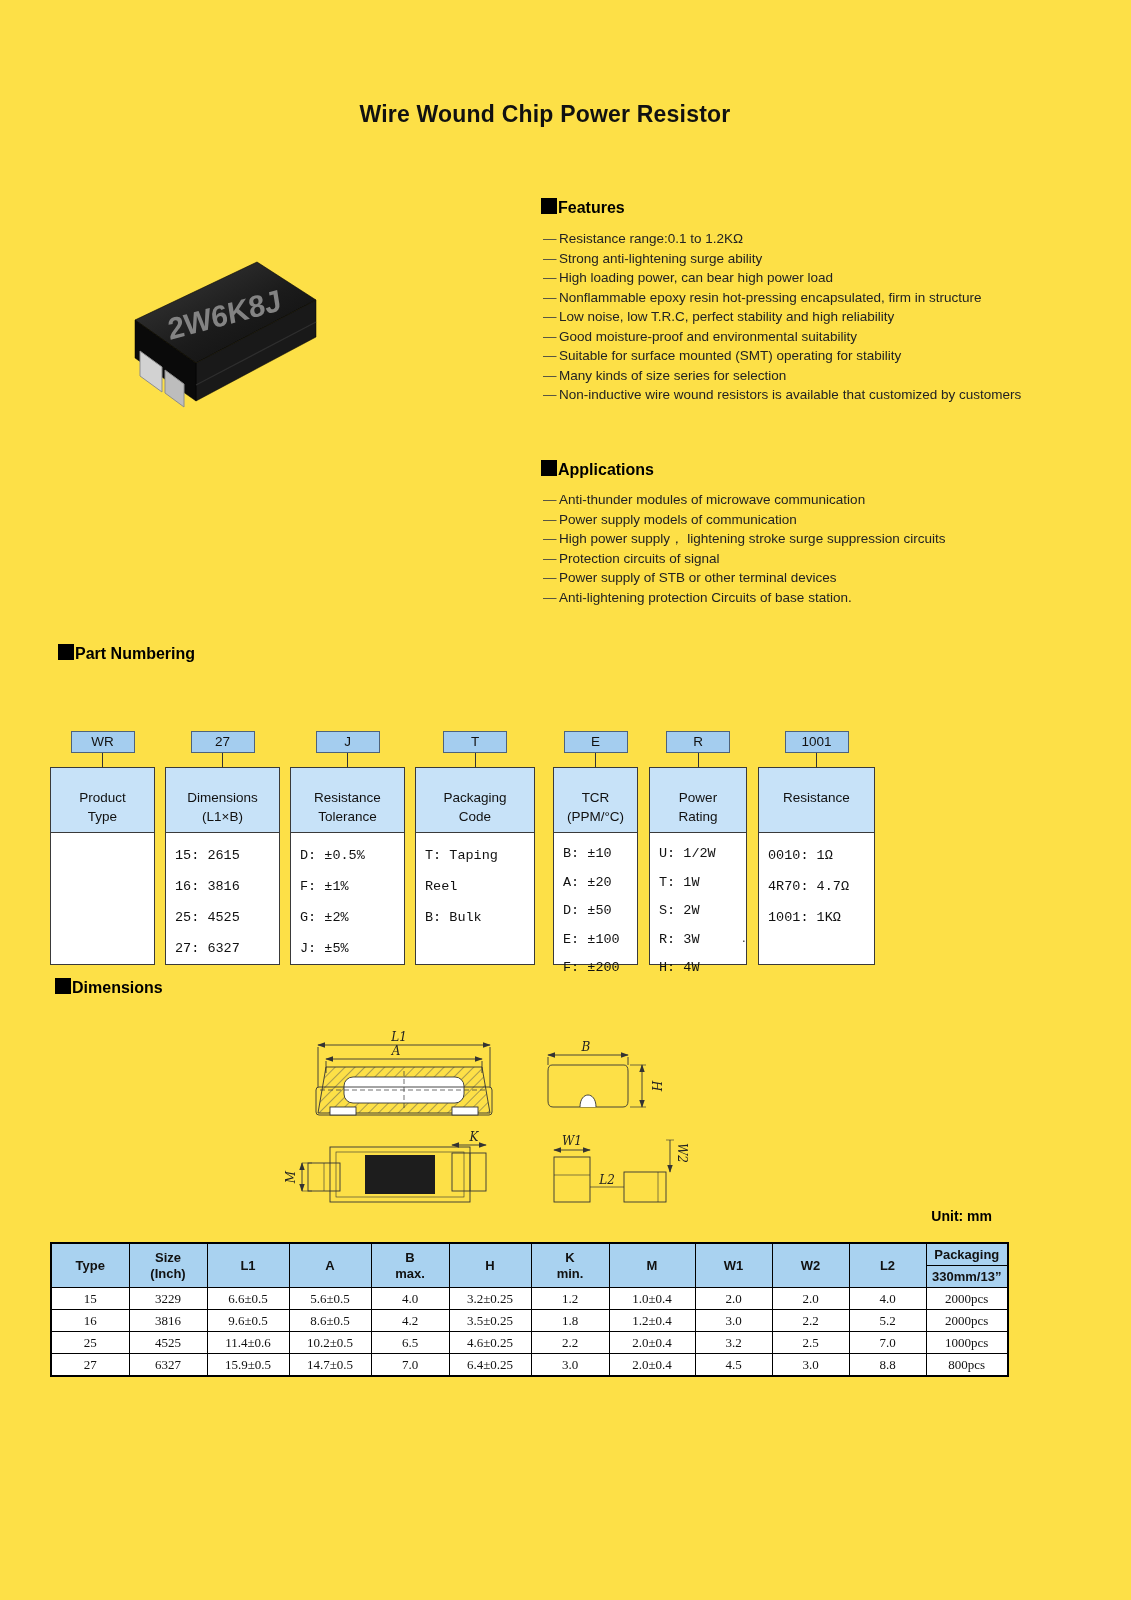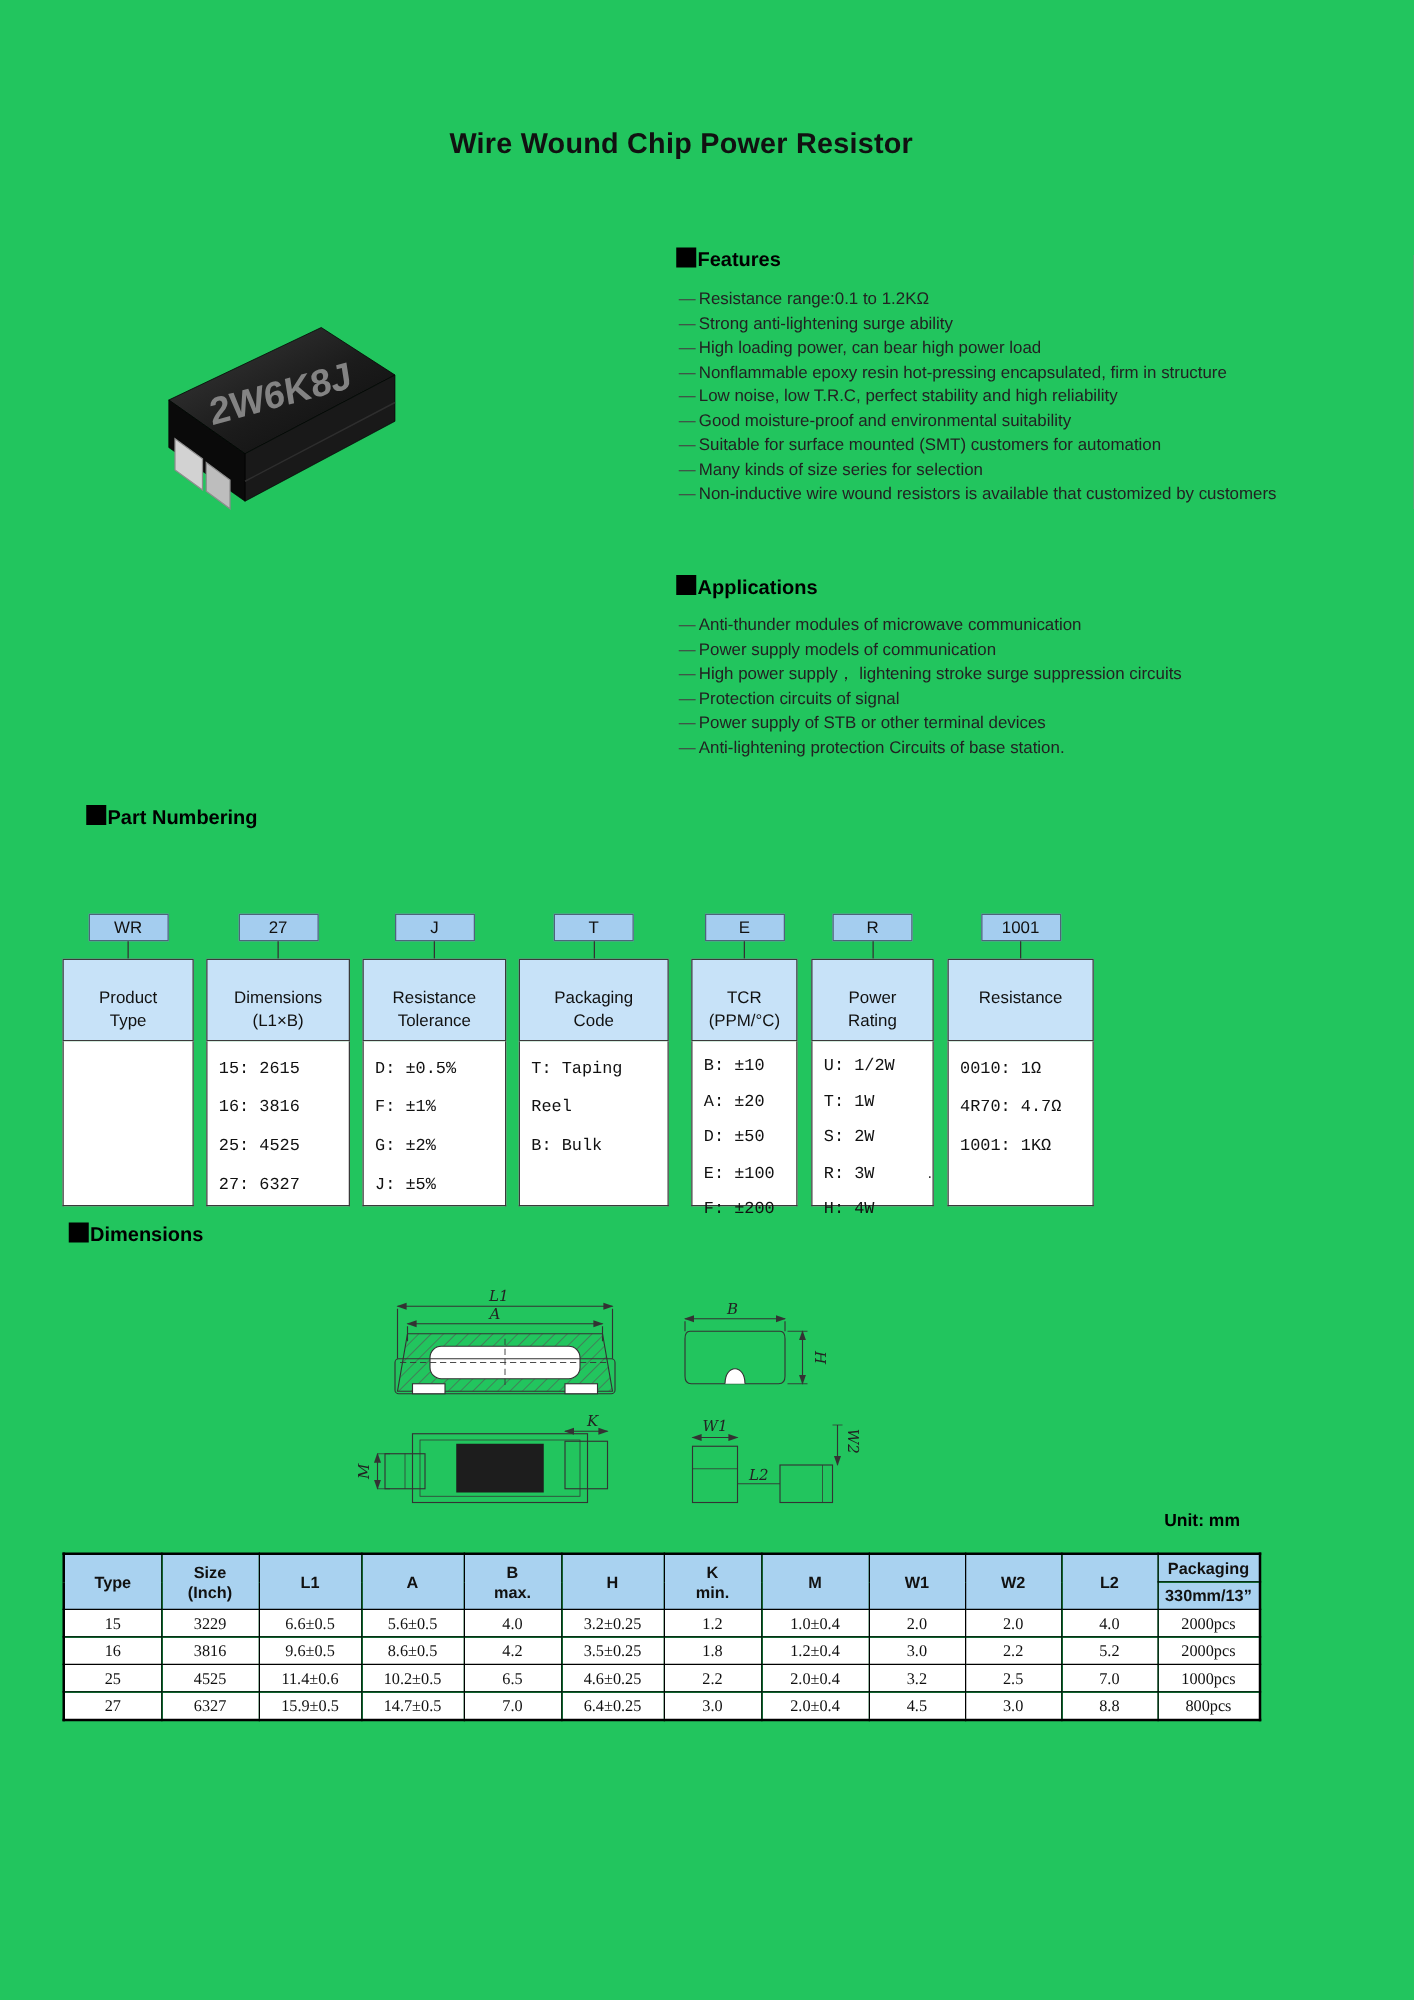--- a/index.html
+++ b/index.html
@@ -1,18 +1,18 @@
 <!DOCTYPE html>
 <html><head>
 <meta charset="utf-8">
 <style>
   html,body{margin:0;padding:0;background:#888;}
   .page{
     position:relative;width:1131px;height:1600px;margin:0 auto;
-    background:#22c55e;overflow:hidden;
+    background:#fde047;overflow:hidden;
     font-family:"Liberation Sans",sans-serif;color:#1c1c1c;
   }
   .pre{white-space:pre-line;}
   
   .doc-title{
     position:absolute;top:101px;left:0;width:1090px;text-align:center;
     font-size:23px;font-weight:bold;letter-spacing:.2px;color:#111;
   }
   
   .photo{position:absolute;left:110px;top:245px;width:210px;height:175px;}
@@ -111,21 +111,21 @@
     <div class="li">
         <span class="dash">—</span>
         <span class="txt">Low noise, low T.R.C, perfect stability and high reliability</span>
       </div>
     <div class="li">
         <span class="dash">—</span>
         <span class="txt">Good moisture-proof and environmental suitability</span>
       </div>
     <div class="li">
         <span class="dash">—</span>
-        <span class="txt">Suitable for surface mounted (SMT) customers for automation</span>
+        <span class="txt">Suitable for surface mounted (SMT) operating for stability</span>
       </div>
     <div class="li">
         <span class="dash">—</span>
         <span class="txt">Many kinds of size series for selection</span>
       </div>
     <div class="li">
         <span class="dash">—</span>
         <span class="txt">Non-inductive wire wound resistors is available that customized by customers</span>
       </div>
   </div>
@@ -153,21 +153,21 @@
     <div class="li">
         <span class="dash">—</span>
         <span class="txt">Power supply of STB or other terminal devices</span>
       </div>
     <div class="li">
         <span class="dash">—</span>
         <span class="txt">Anti-lightening protection Circuits of base station.</span>
       </div>
   </div>
 
-  <div class="sec-head" style="left:57px;top:644px;padding-left:12px;">
+  <div class="sec-head" style="left:46px;top:644px;padding-left:12px;">
     <span class="sq"></span><span>Part Numbering</span>
   </div>
   <div class="pn-wrap">
 
     <div class="pn-col" style="width:105px;margin-right:10px;">
       <div class="pn-code">WR</div>
       <div class="pn-line"></div>
       <div class="pn-head pre">Product
 Type</div>
       <div class="pn-body"></div>

